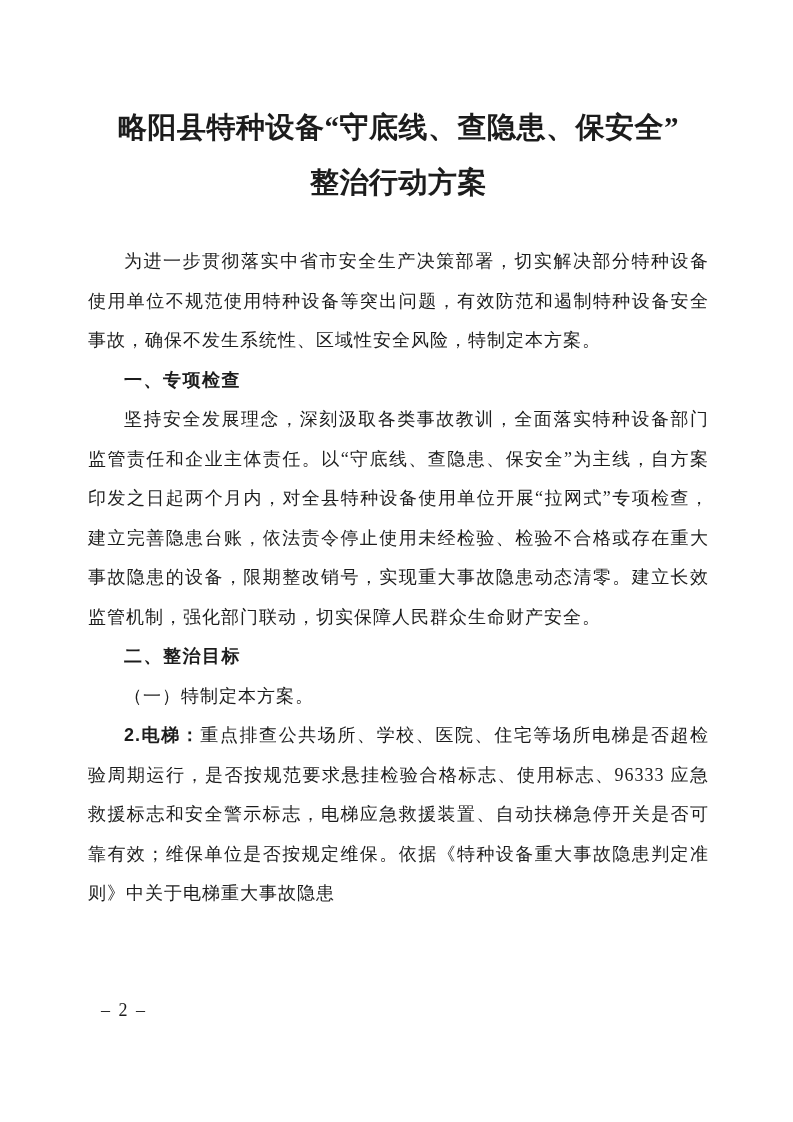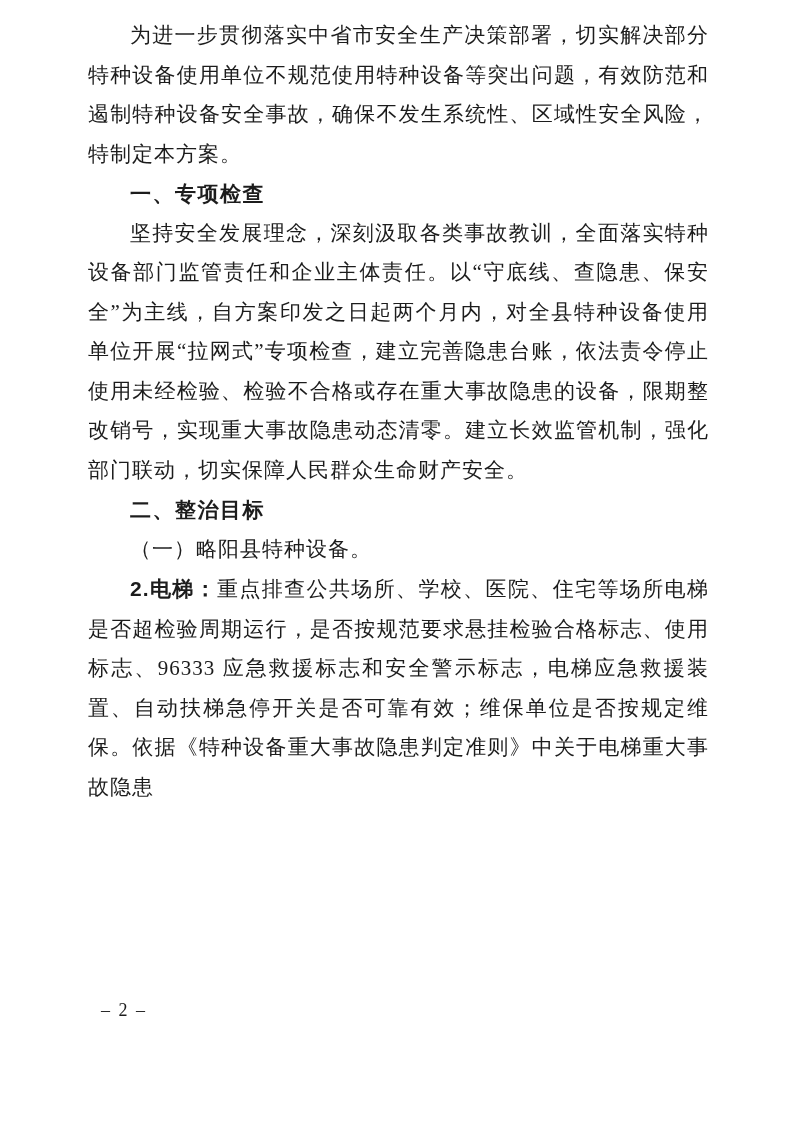--- a/index.html
+++ b/index.html
@@ -27,22 +27,22 @@
     text-align: center;
     font-size: 29px;
     line-height: 55px;
     font-weight: 700;
     letter-spacing: 0.5px;
   }
   .title .title-line {
     display: block;
   }
   .body-text {
-    margin-top: 16px;
-    font-size: 21px;
+    margin-top: 32px;
+    font-size: 18px;
     line-height: 39.5px;
     letter-spacing: 1px;
     text-align: justify;
     text-align-last: left;
   }
   .para {
     margin: 0;
     text-indent: 2em;
   }
   .heading {
@@ -62,31 +62,35 @@
     letter-spacing: 2px;
     color: var(--text, #1c1c1c);
   }
 </style>
 </head>
 <body>
 
 <div class="page">
   <div class="content">
 
+    <h1 class="title">
+      <span class="title-line">略阳县特种设备“守底线、查隐患、保安全”</span>
+      <span class="title-line">整治行动方案</span>
+    </h1>
 
     <div class="body-text">
       <p class="para">为进一步贯彻落实中省市安全生产决策部署，切实解决部分特种设备使用单位不规范使用特种设备等突出问题，有效防范和遏制特种设备安全事故，确保不发生系统性、区域性安全风险，特制定本方案。</p>
 
       <p class="para heading">一、专项检查</p>
 
       <p class="para">坚持安全发展理念，深刻汲取各类事故教训，全面落实特种设备部门监管责任和企业主体责任。以“守底线、查隐患、保安全”为主线，自方案印发之日起两个月内，对全县特种设备使用单位开展“拉网式”专项检查，建立完善隐患台账，依法责令停止使用未经检验、检验不合格或存在重大事故隐患的设备，限期整改销号，实现重大事故隐患动态清零。建立长效监管机制，强化部门联动，切实保障人民群众生命财产安全。</p>
 
       <p class="para heading">二、整治目标</p>
 
-      <p class="para">（一）略阳县特种设备。</p>
+      <p class="para">（一）特制定本方案。</p>
 
       <p class="para"><b class="lead">2.电梯：</b><span>重点排查公共场所、学校、医院、住宅等场所电梯是否超检验周期运行，是否按规范要求悬挂检验合格标志、使用标志、96333 应急救援标志和安全警示标志，电梯应急救援装置、自动扶梯急停开关是否可靠有效；维保单位是否按规定维保。依据《特种设备重大事故隐患判定准则》中关于电梯重大事故隐患</span></p>
     </div>
 
   </div>
 
   <div class="footer">– 2 –</div>
 </div>
 
 </body></html>

